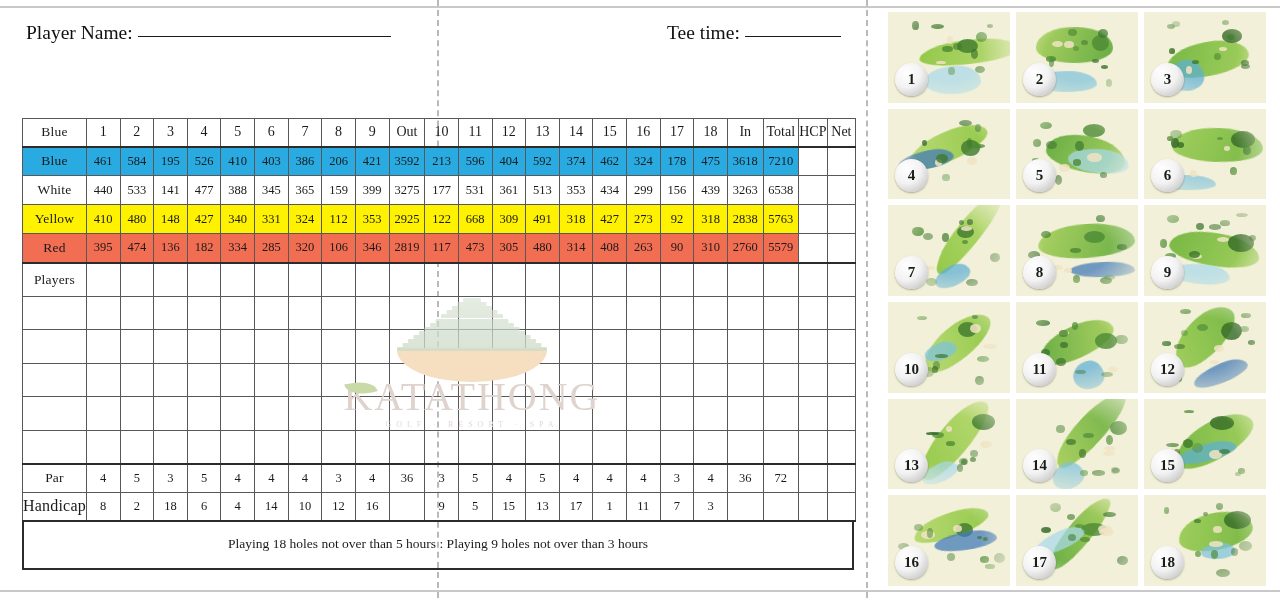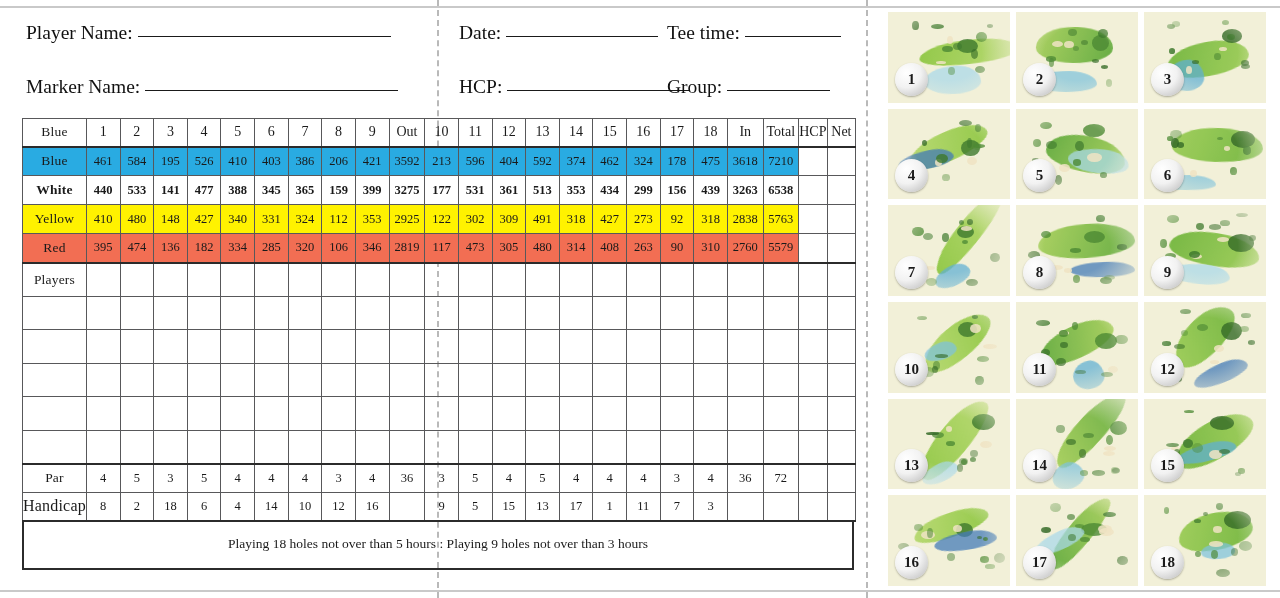--- a/index.html
+++ b/index.html
@@ -90,21 +90,21 @@
     font-size: 14px;
   }
   td.nm {
     font-weight: bold;
     font-size: 13.5px;
     letter-spacing: .2px;
   }
   td.nm.small { font-size: 16px; }
 
   tr.blue   td { background: #29ABE2; }
-  tr.white  td { background: #ffffff; font-weight: bold; }
+  tr.white  td { background: #ffffff; }
   tr.yellow td { background: #FFF200; }
   tr.red    td { background: #F26E53; }
 
   tr.blue td.blank, tr.white td.blank,
   tr.yellow td.blank, tr.red td.blank { background: #ffffff; }
 
   td.tot { font-weight: bold; }
 
   
   td.sep-l, th.sep-l { border-left-width: 2px; border-left-color: #2b2b2b; }
@@ -219,41 +219,23 @@
   <div class="fold f2"></div>
 
   <div id="card">
 
     <div class="hdr" style="top:0;">
       <div class="hdr-row">
         <div class="fld" style="left:4px; top:8px;">
           <span class="lbl">Player Name:</span>
           <span class="rule" style="width:253px;"></span>
         </div>
-        <div class="fld" style="left:437px; top:8px;">
-          <span class="lbl">Date:</span>
-          <span class="rule" style="width:152px;"></span>
-        </div>
         <div class="fld" style="left:645px; top:8px;">
           <span class="lbl">Tee time:</span>
           <span class="rule" style="width:96px;"></span>
-        </div>
-      </div>
-      <div class="hdr-row" style="height:46px;">
-        <div class="fld" style="left:4px; top:22px;">
-          <span class="lbl">Marker Name:</span>
-          <span class="rule" style="width:253px;"></span>
-        </div>
-        <div class="fld" style="left:437px; top:22px;">
-          <span class="lbl">HCP:</span>
-          <span class="rule" style="width:183px;"></span>
-        </div>
-        <div class="fld" style="left:645px; top:22px;">
-          <span class="lbl">Group:</span>
-          <span class="rule" style="width:103px;"></span>
         </div>
       </div>
     </div>
 
     <table class="sc" id="sc-table" style="top:104px;">
       <colgroup id="sc-cols">
           <col class="c-name">
           <col class="c-hole">
           <col class="c-hole">
           <col class="c-hole">
@@ -363,21 +345,21 @@
             <td>480</td>
             <td>148</td>
             <td>427</td>
             <td>340</td>
             <td>331</td>
             <td>324</td>
             <td>112</td>
             <td>353</td>
             <td class="sep-r">2925</td>
             <td>122</td>
-            <td>302</td>
+            <td>668</td>
             <td>309</td>
             <td>491</td>
             <td>318</td>
             <td>427</td>
             <td>273</td>
             <td>92</td>
             <td>318</td>
             <td>2838</td>
             <td class="tot">5763</td>
             <td class="blank"></td>
@@ -617,20 +599,41 @@
             <td></td>
             <td class="sep-r"></td>
           </tr>
         </tbody>
     </table>
 
     <div class="note" id="note-box" style="top: 508px; height: 48px;">
       <div>Playing 18 holes not over than 5 hours : Playing 9 holes not over than 3 hours</div>
     </div>
 
+    <div class="wm">
+      <div class="logo">
+        <div class="bowl"></div>
+      <div class="pag" style="width: 18px; top: 2px; opacity: 0.55;"></div>
+          <div class="pag" style="width: 29px; top: 6.1px; opacity: 0.57;"></div>
+          <div class="pag" style="width: 40px; top: 10.2px; opacity: 0.59;"></div>
+          <div class="pag" style="width: 51px; top: 14.3px; opacity: 0.61;"></div>
+          <div class="pag" style="width: 62px; top: 18.4px; opacity: 0.63;"></div>
+          <div class="pag" style="width: 73px; top: 22.5px; opacity: 0.65;"></div>
+          <div class="pag" style="width: 84px; top: 26.6px; opacity: 0.67;"></div>
+          <div class="pag" style="width: 95px; top: 30.7px; opacity: 0.69;"></div>
+          <div class="pag" style="width: 106px; top: 34.8px; opacity: 0.71;"></div>
+          <div class="pag" style="width: 117px; top: 38.9px; opacity: 0.73;"></div>
+          <div class="pag" style="width: 128px; top: 43px; opacity: 0.75;"></div>
+          <div class="pag" style="width: 139px; top: 47.1px; opacity: 0.77;"></div>
+          <div class="pag" style="width: 150px; top: 51.2px; opacity: 0.79;"></div>
+        </div>
+      <div class="leaf"></div>
+      <div class="word">KATATHONG</div>
+      <div class="sub">GOLF · RESORT · SPA</div>
+    </div>
 
   </div>
 
   <div id="strip">
       <div class="tile">
         <div class="art">
           <i style="left: 25.3093%; top: 31.3422%; width: 81.5982%; height: 26.9153%; background: linear-gradient(110deg, rgb(140, 198, 63), rgb(183, 217, 111)); border-radius: 50% 46% 52% 48% / 60% 56% 44% 40%; transform: rotate(-6.14248deg); filter: blur(0.4px); opacity: 0.93;"></i>
           <i style="left: 56.7823%; top: 30.1606%; width: 17.2383%; height: 15.4547%; background: rgb(63, 122, 46); opacity: 0.8; border-radius: 50%; filter: blur(0.5px);"></i>
           <i style="left: 29.4535%; top: 59.5635%; width: 46.6632%; height: 31.0465%; background: rgb(169, 217, 234); border-radius: 58% 42% 48% 52% / 52% 60% 40% 48%; transform: rotate(-3.07124deg); opacity: 0.72; filter: blur(0.7px);"></i>
           <i style="left: 48.2354%; top: 26.875%; width: 5.0311%; height: 8.94204%; background: rgb(240, 228, 196); opacity: 0.85; border-radius: 50%; filter: blur(0.4px);"></i>

